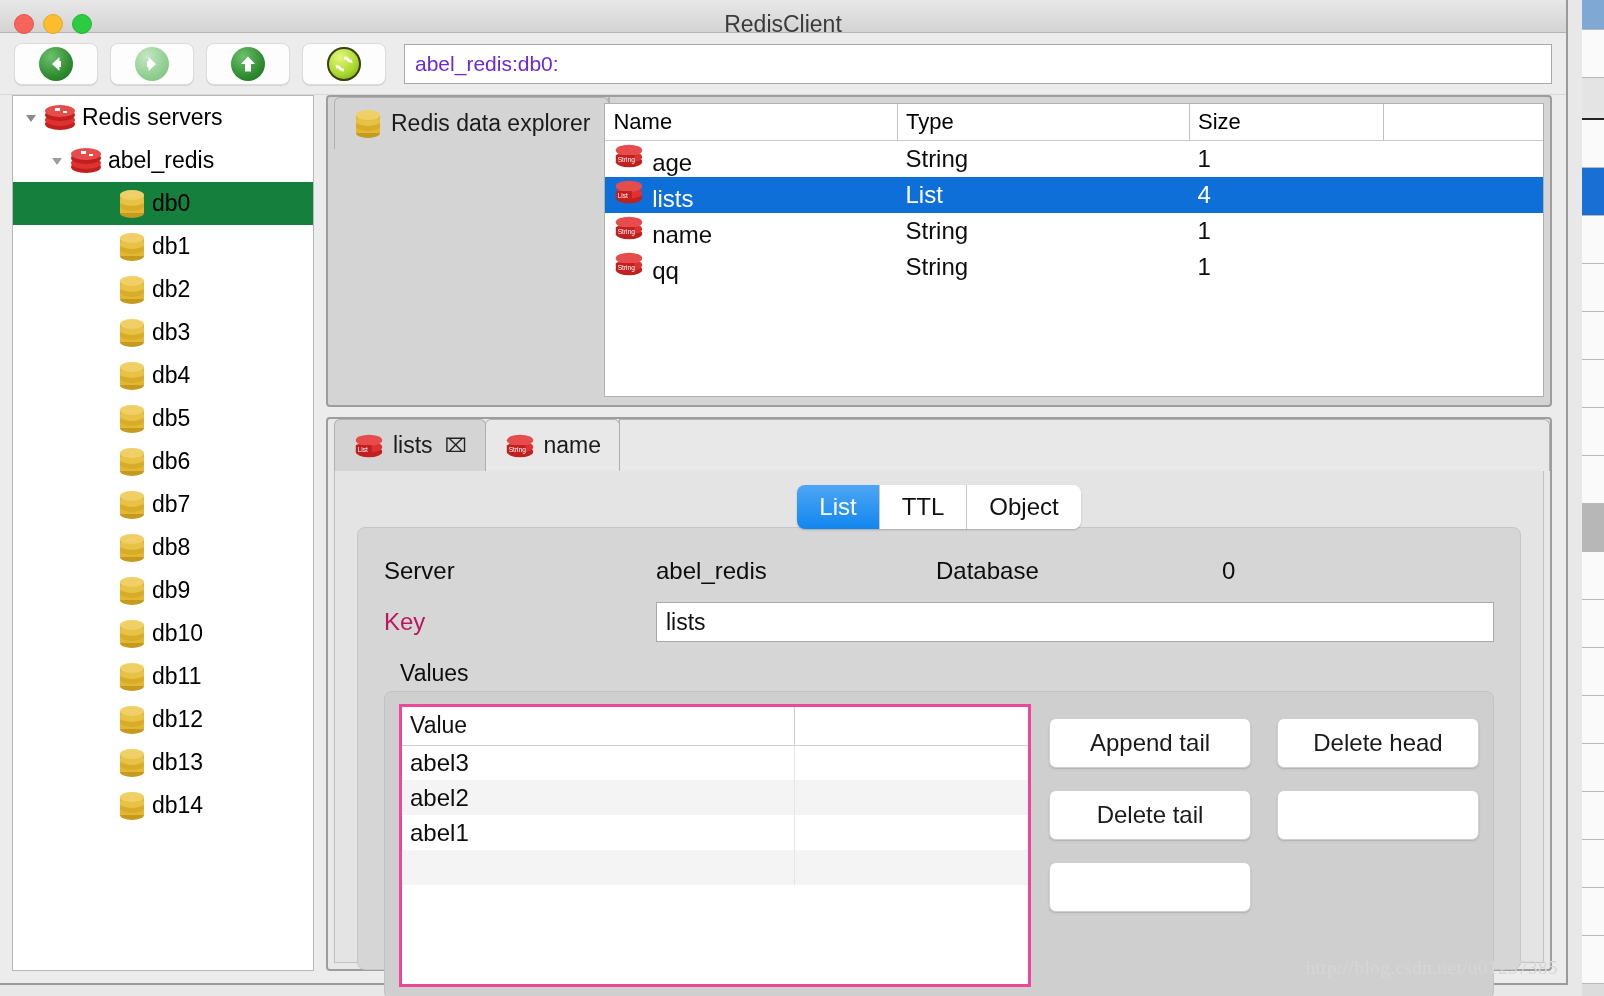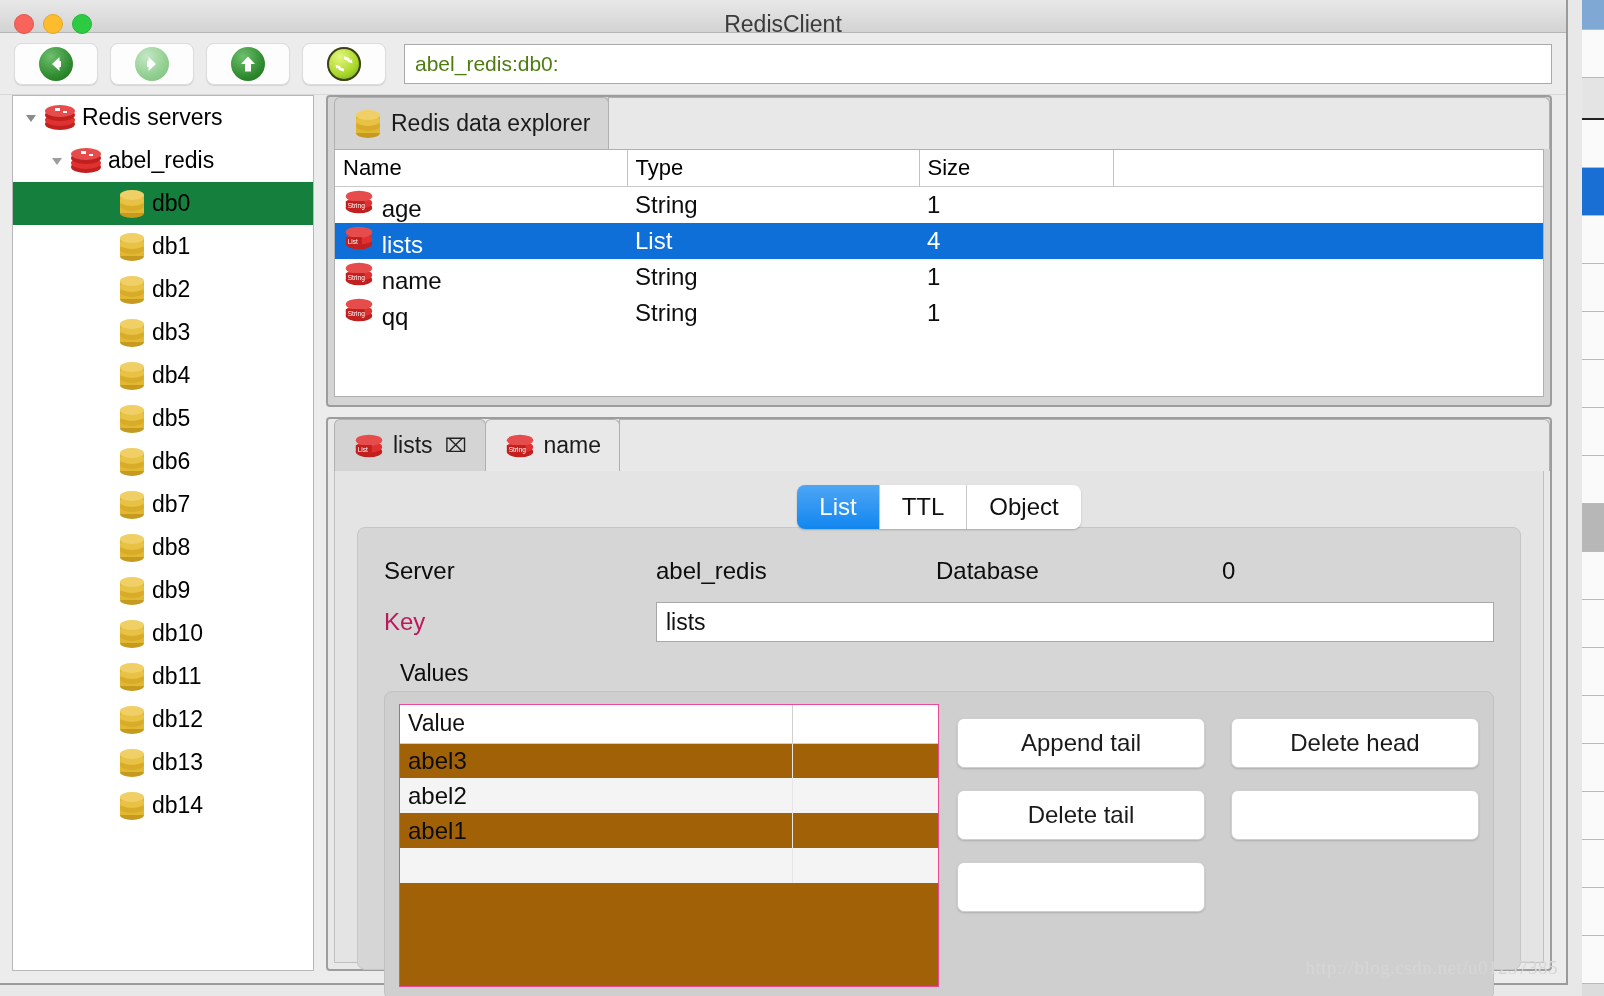--- a/index.html
+++ b/index.html
@@ -65,21 +65,21 @@
   }
   .orb.dark   { background: radial-gradient(circle at 35% 28%, #6ec06e, #2f8b2f 62%, #1d691d); }
   .orb.light  { background: radial-gradient(circle at 35% 28%, #c5e7c5, #8fce8f 62%, #7bbd7b); }
   .orb.refresh{ background: radial-gradient(circle at 38% 30%, #e4f77c, #a9d72b 55%, #5a9c10);
                 box-shadow: 0 0 0 2px #3d3d1f inset; }
   .arrow-svg { display:block; }
   #addrbar {
     flex: 1; height: 40px; margin-left: 6px;
     background: #ffffff; border: 1px solid #a9a9a9;
     display: flex; align-items: center; padding: 0 10px;
-    font-size: 21px; color: #4d7c0f;
+    font-size: 21px; color: #6d28d9;
   }
 
   
   #body { flex: 1; display: flex; padding: 0 0 12px 12px; gap: 12px; min-height: 0; }
 
   
   #sidebar {
     width: 302px; flex: none; background: #fff;
     border: 1px solid #b8b8b8;
     overflow: hidden; position: relative;
@@ -109,21 +109,21 @@
     background: #dcdcdc; border: 1px solid #b0b0b0; border-bottom: none;
     border-radius: 6px 6px 0 0; margin-right: -1px;
   }
   .tab.active { background: #d4d4d4; }
   .tab.inactive { background: #e8e8e8; }
   .tabfill { flex: 1; height: 52px; background: #e8e8e8; border: 1px solid #b0b0b0; border-bottom: none; border-radius: 0 6px 0 0; }
   .tab .closex { font-size: 19px; color: #222; margin-left: 4px; }
 
   
   #explorer-panel {
-    flex: none; height: 312px; display: flex; flex-direction: column;
+    flex: none; height: 312px; display: flex; flex-direction: row;
     background: #d4d4d4; border: 2px solid #9d9d9d; border-radius: 4px;
     padding: 6px 6px 8px 6px;
   }
   #explorer-panel .tabstrip { margin: -6px -6px 0 -6px; padding-left: 6px; }
   .tablebox { flex: 1; background: #fff; border: 1px solid #b0b0b0; overflow: hidden; }
   table.grid { width: 100%; border-collapse: collapse; table-layout: fixed; }
   table.grid th {
     font-weight: normal; font-size: 22px; text-align: left; color: #000;
     height: 36px; background: #fff; border-bottom: 1px solid #c9c9c9;
     border-left: 1px solid #c2c2c2; padding-left: 8px;
@@ -175,21 +175,21 @@
     display: flex; align-items: center; padding: 0 9px; font-size: 23px; color: #111;
   }
 
   .values-group { margin-top: 14px; flex: 1; min-height: 0; position: relative; }
   .values-legend { font-size: 23px; color: #0d0d0d; margin-left: 16px; margin-bottom: 4px; }
   .values-box {
     background: #cfcfcf; border: 1px solid #c2c2c2; border-radius: 8px;
     padding: 12px 14px; display: flex; gap: 18px; height: 100%;
   }
   .values-table {
-    width: 540px; flex: none; background: #a16207; border: 1px solid #ec4899; overflow: hidden;
+    width: 632px; flex: none; background: #ffffff; border: 3px solid #ec4899; overflow: hidden;
   }
   table.vgrid { width: 100%; border-collapse: collapse; table-layout: fixed; }
   table.vgrid th {
     font-weight: normal; font-size: 23px; text-align: left; color: #111;
     height: 38px; padding-left: 8px; background: #fff;
     border-bottom: 1px solid #cfcfcf; border-left: 1px solid #cfcfcf;
   }
   table.vgrid th:first-child { border-left: none; }
   table.vgrid td {
     font-size: 24px; color: #0d0d0d; height: 35px; padding-left: 8px;

